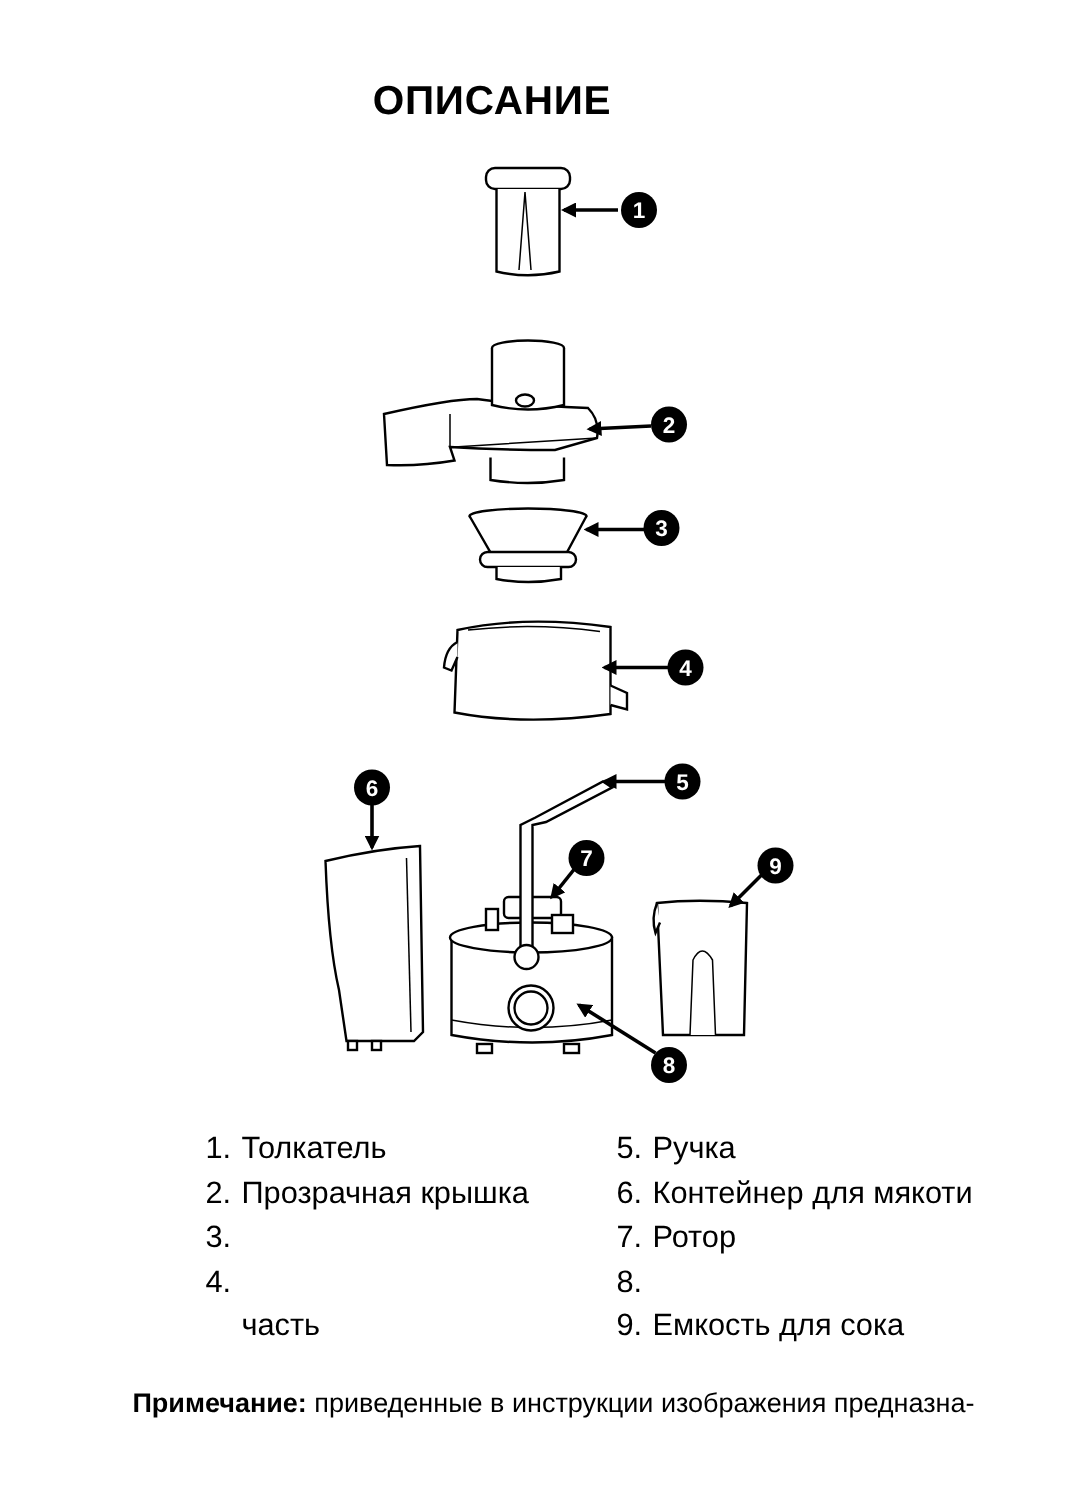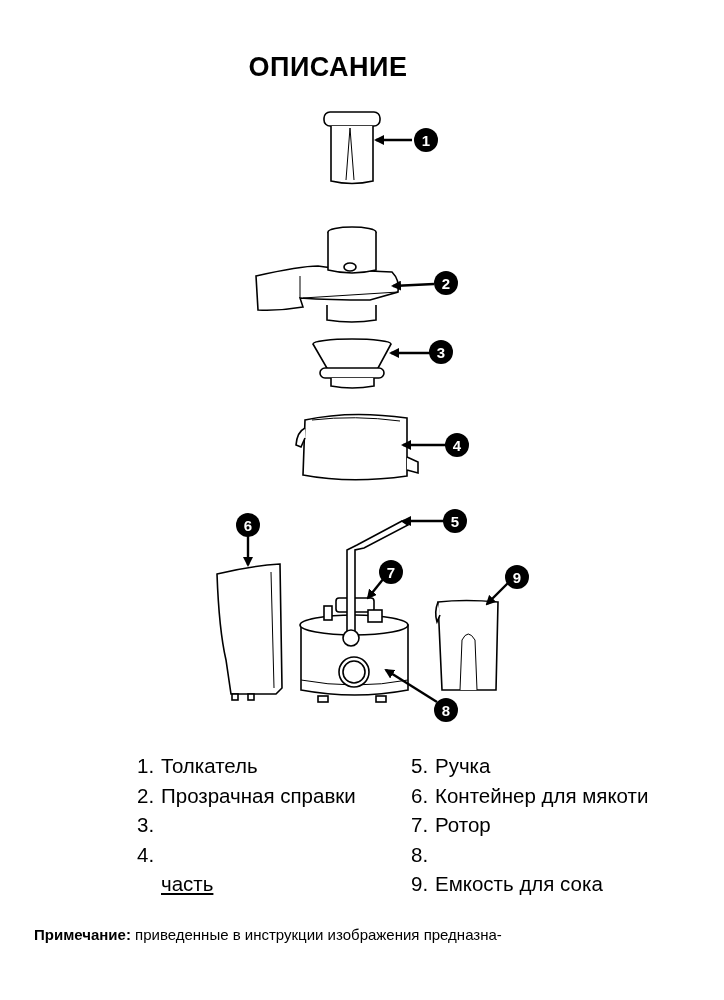--- a/index.html
+++ b/index.html
@@ -6,23 +6,23 @@
   body { width:724px; height:1000px; position:relative; overflow:hidden;
          font-family:"Liberation Sans", "DejaVu Sans", sans-serif; color:#000; }
   .title { position:absolute; left:0; width:656px; top:52px; text-align:center;
            font-weight:bold; font-size:27px; letter-spacing:0.5px; }
   svg.diagram { position:absolute; left:0; top:0; width:724px; height:740px; }
   .parts { position:absolute; font-size:20.5px; line-height:29.5px; }
   .parts.left { left:137px; top:751px; }
   .parts.right { left:411px; top:751px; }
   .parts .row { display:flex; white-space:nowrap; }
   .parts .num { display:inline-block; min-width:24px; }
-  .parts .cont { padding-left:24px;text-decoration:underline; }
-  .note { position:absolute; left:34px; top:924px; width:670px; font-size:15px;
-          line-height:22px; }
+  .parts .cont { padding-left:24px; }
+  .note { position:absolute; left:34px; top:924px; width:670px; font-size:18px;
+          line-height:22px;text-align:center; }
   .note b { font-weight:bold; }
   .lbl-text { font-family:"Liberation Sans", sans-serif; font-weight:bold; font-size:15px; fill:#fff; }
 </style>
 </head>
 <body>
 
 <div class="title">ОПИСАНИЕ</div>
 
 <svg class="diagram" viewBox="0 0 724 740" xmlns="http://www.w3.org/2000/svg">
   <defs>
@@ -142,21 +142,21 @@
   </g>
 </svg>
 
 <div class="parts left">
   <div class="row">
       <span class="num">1.</span>
       <span>Толкатель</span>
     </div>
   <div class="row">
       <span class="num">2.</span>
-      <span>Прозрачная справки</span>
+      <span>Прозрачная крышка</span>
     </div>
   <div class="row">
       <span class="num">3.</span>
     </div>
   <div class="row">
       <span class="num">4.</span>
     </div>
   <div class="row cont">
       <span>часть</span>
     </div>

